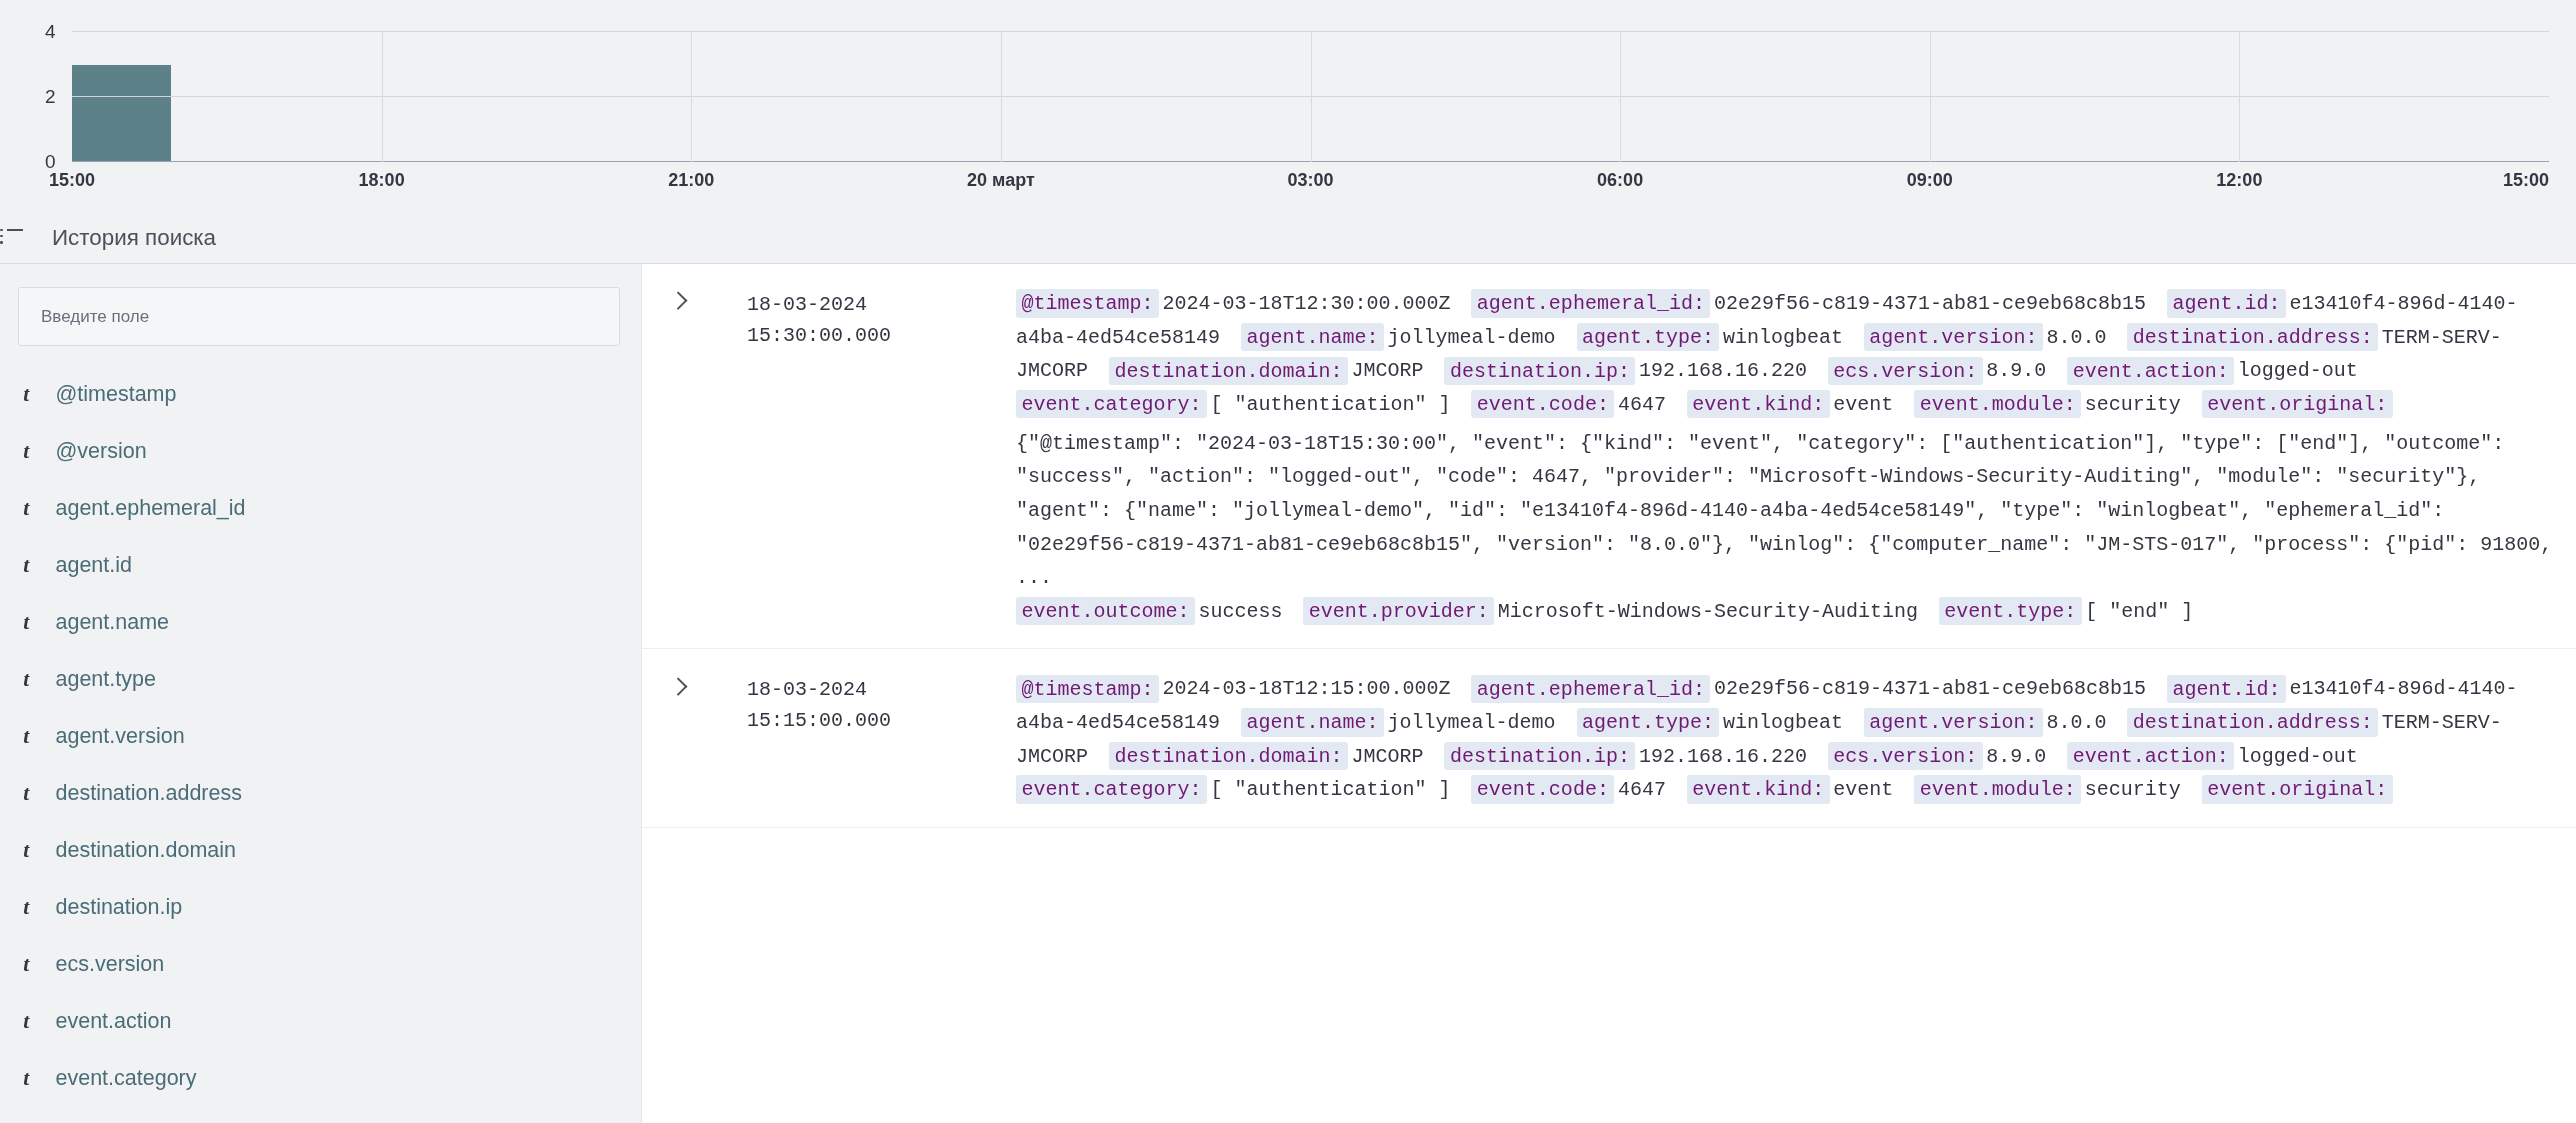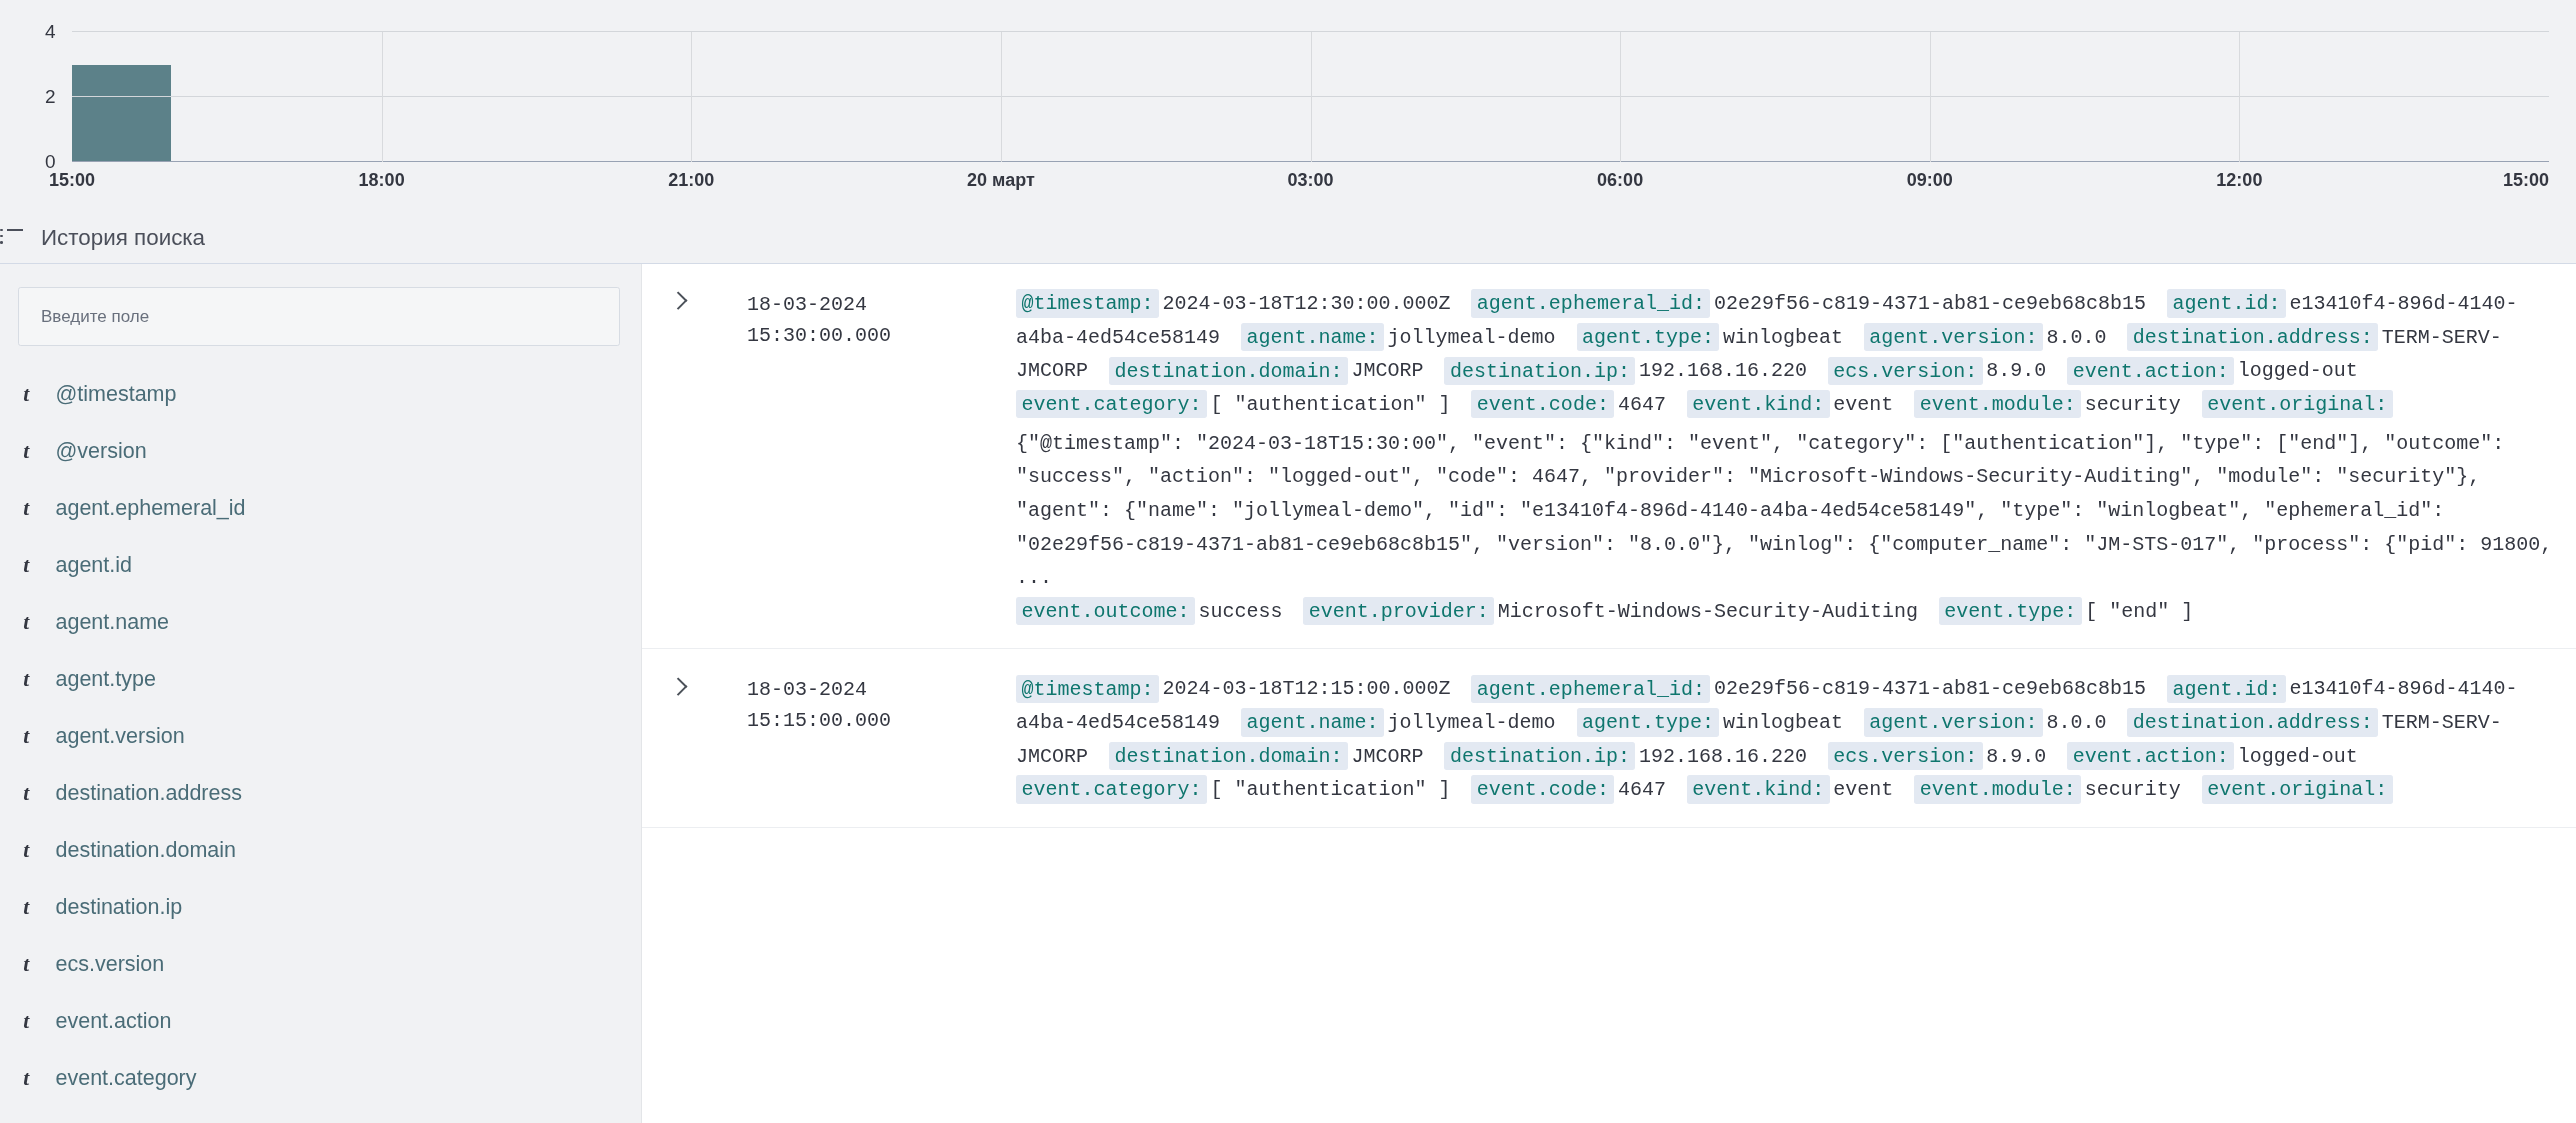--- a/index.html
+++ b/index.html
@@ -65,21 +65,21 @@
     cursor: pointer; position: relative; white-space: nowrap;
   }
   .tab:first-child { padding-left: 12.5px; }
   .tab.active { color: #1a1c21; font-weight: 400; }
   .tab.active::after {
     content:""; position:absolute; left: 0; right: 12.5px; bottom: -1.8px;
     height: 3.6px; background: #4e7c84;
   }
   .tab:first-child.active::after { left: 0; right: 12.5px; }
   .history-btn {
-    display:flex; align-items:center; gap: 18px;
+    display:flex; align-items:center; gap: 29px;
     font-size: 22.4px; color: #4b4f5a; padding-bottom: 12.5px; cursor:pointer;justify-content:center;
   }
   .list-icon { display:inline-block; width: 23px; height: 18px; position: relative; }
   .list-icon i {
     position:absolute; left: 7.2px; right: 0; height: 2.2px; background:#4b4f5a;
   }
   .list-icon i:nth-child(1){ top:0; }
   .list-icon i:nth-child(2){ top:6.3px; }
   .list-icon i:nth-child(3){ top:12.5px; }
   .list-icon b {
@@ -172,21 +172,21 @@
     font-family: "Liberation Mono", monospace;
     font-size: 20px; line-height: 1.68; color: #343741;
     word-break: break-word;
   }
   .fk {
     background: #e3e9f2;
     border-radius: 2.7px;
     padding: 2.7px 5.4px;
     margin-right: 3.6px;
     display: inline;
-    color: #0f766e;
+    color: #701a75;
   }
   .fv { margin-right: 9px; }
   .json-blob {
     display: block;
     margin-top: 5.4px;
     line-height: 1.68;
     word-break: break-word;
   }
 </style>
 </head>

